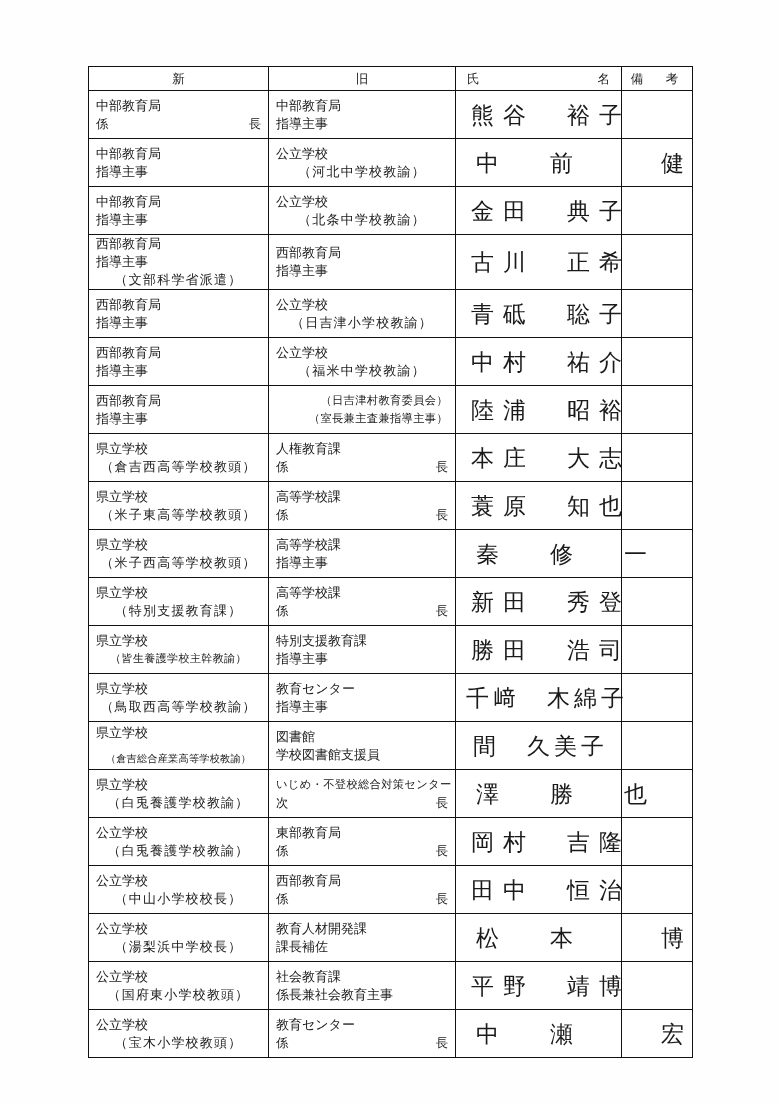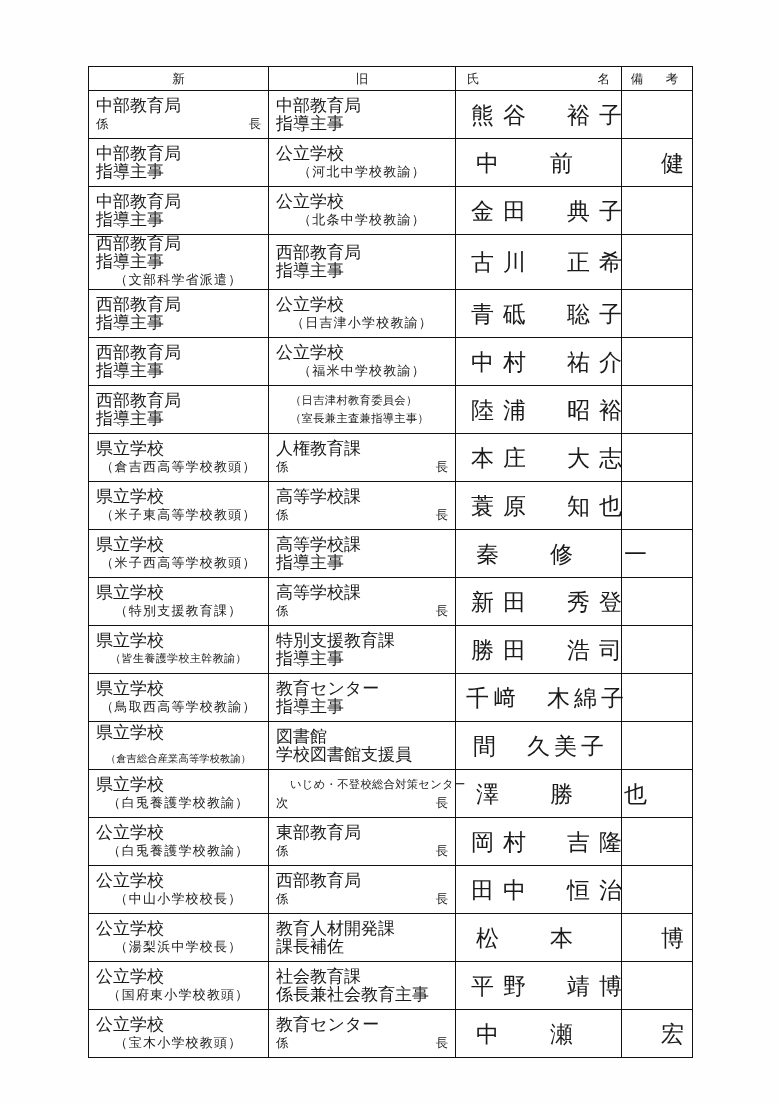--- a/index.html
+++ b/index.html
@@ -90,21 +90,21 @@
   .cell {
     padding: 0 7px;
     box-sizing: border-box;
   }
 
   
   .line-just {
     display: block;
     text-align: justify;
     text-align-last: justify;
-    font-size: 17px;
+    font-size: 13px;
     line-height: 18px;
     white-space: nowrap;
     font-family: Liberation Serif, serif;
   }
   .line-just::after {
     content: "";
     display: inline-block;
     width: 100%;
   }
 
@@ -130,26 +130,25 @@
     letter-spacing: 0.2px;
     margin-top: 8px;
   }
   .line-center.small {
     font-size: 11px;
     letter-spacing: 0.4px;
     text-align: center;
   }
   .line-plain {
     display: block;
-    text-align: left;
+    text-align: right;
     font-size: 11.3px;
     line-height: 18px;
     letter-spacing: 0.3px;
     white-space: nowrap;
-    margin-left: 14px;
   }
 
   
   .name-cell {
     text-align: center;
     font-size: 23px;
     line-height: 24px;
     letter-spacing: 9px;
     text-indent: 9px;
     padding: 0 6px;

